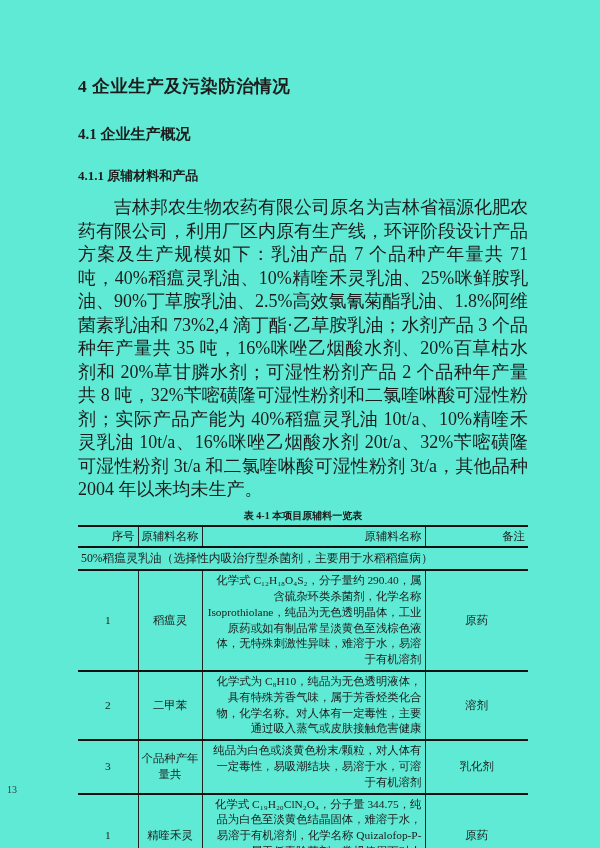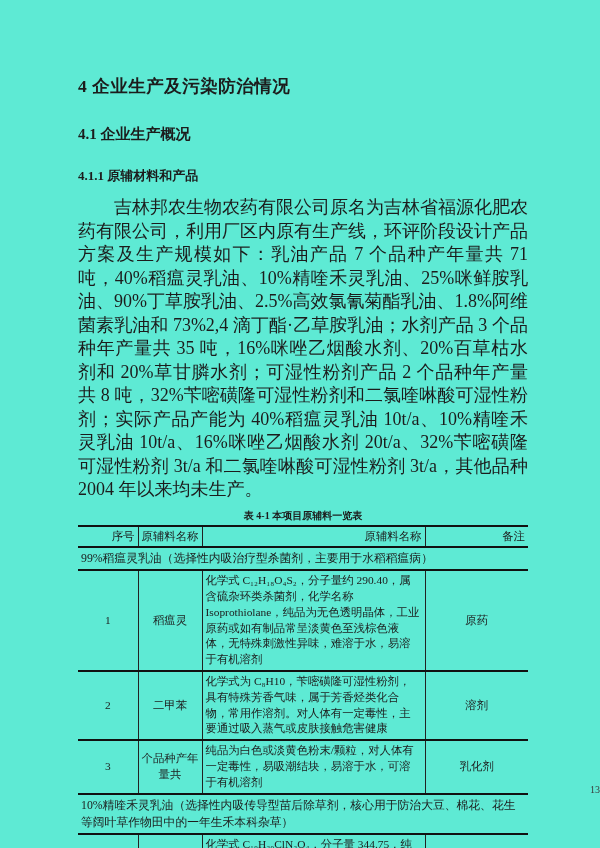--- a/index.html
+++ b/index.html
@@ -58,32 +58,32 @@
     font-weight:normal;
     vertical-align:middle;
     word-break:break-word;
   }
   th.col-no, th.col-name, th.col-props,
   td.col-no, td.col-name, td.col-props {
     border-right:1px solid #222;
   }
   th { text-align:right; }
   td.col-no, td.col-name, td.col-remark { text-align:center; }
-  td.col-props { text-align:left;margin-top:44px; }
+  td.col-props { text-align:right;margin-top:44px; }
   td.section-cell {
     text-align:left;
     padding:1px 2px;
     font-size:11.8px;
     line-height:17px;
   }
   .page-number {
     position:absolute;
     left:7px; right:0;
     top:784px;
-    text-align:right;
+    text-align:left;
     font-size:10px;
     color:#3a3a3a;
   }
 </style>
 </head>
 <body>
 
 <div class="page">
   <div class="content">
 
@@ -107,42 +107,39 @@
       <thead>
         <tr>
           <th class="col-no">序号</th>
           <th class="col-name">原辅料名称</th>
           <th class="col-props">原辅料名称</th>
           <th class="col-remark">备注</th>
         </tr>
       </thead>
       <tbody>
           <tr>
-            <td colspan="4" class="section-cell">99%稻瘟灵乳油（选择性内吸治疗型杀菌剂，主要用于水稻稻瘟病）</td>
+            <td colspan="4" class="section-cell">50%稻瘟灵乳油（选择性内吸治疗型杀菌剂，主要用于水稻稻瘟病）</td>
           </tr>
           <tr>
             <td class="col-no">1</td>
             <td class="col-name">稻瘟灵</td>
             <td class="col-props">化学式 C₁₂H₁₈O₄S₂，分子量约 290.40，属含硫杂环类杀菌剂，化学名称 Isoprothiolane，纯品为无色透明晶体，工业原药或如有制品常呈淡黄色至浅棕色液体，无特殊刺激性异味，难溶于水，易溶于有机溶剂</td>
             <td class="col-remark">原药</td>
           </tr>
           <tr>
             <td class="col-no">2</td>
             <td class="col-name">二甲苯</td>
-            <td class="col-props">化学式为 C₈H10，苄嘧磺隆可湿性粉剂，具有特殊芳香气味，属于芳香烃类化合物，常用作溶剂。对人体有一定毒性，主要通过吸入蒸气或皮肤接触危害健康</td>
+            <td class="col-props">化学式为 C₈H10，纯品为无色透明液体，具有特殊芳香气味，属于芳香烃类化合物，化学名称。对人体有一定毒性，主要通过吸入蒸气或皮肤接触危害健康</td>
             <td class="col-remark">溶剂</td>
           </tr>
           <tr>
             <td class="col-no">3</td>
             <td class="col-name">个品种产年量共</td>
             <td class="col-props">纯品为白色或淡黄色粉末/颗粒，对人体有一定毒性，易吸潮结块，易溶于水，可溶于有机溶剂</td>
             <td class="col-remark">乳化剂</td>
-          </tr>
-          <tr>
-            <td colspan="4" class="section-cell">10%精喹禾灵乳油（选择性内吸传导型苗后除草剂，核心用于防治大豆、棉花、花生等阔叶草作物田中的一年生禾本科杂草）</td>
           </tr>
           <tr>
             <td class="col-no">1</td>
             <td class="col-name">精喹禾灵</td>
             <td class="col-props">化学式 C₁₉H₂₀ClN₂O₄，分子量 344.75，纯品为白色至淡黄色结晶固体，难溶于水，易溶于有机溶剂，化学名称 Quizalofop-P-ethyl，属于低毒除草剂，常规使用下对人体安全。</td>
             <td class="col-remark">原药</td>
           </tr>
         </tbody>
     </table>
 

